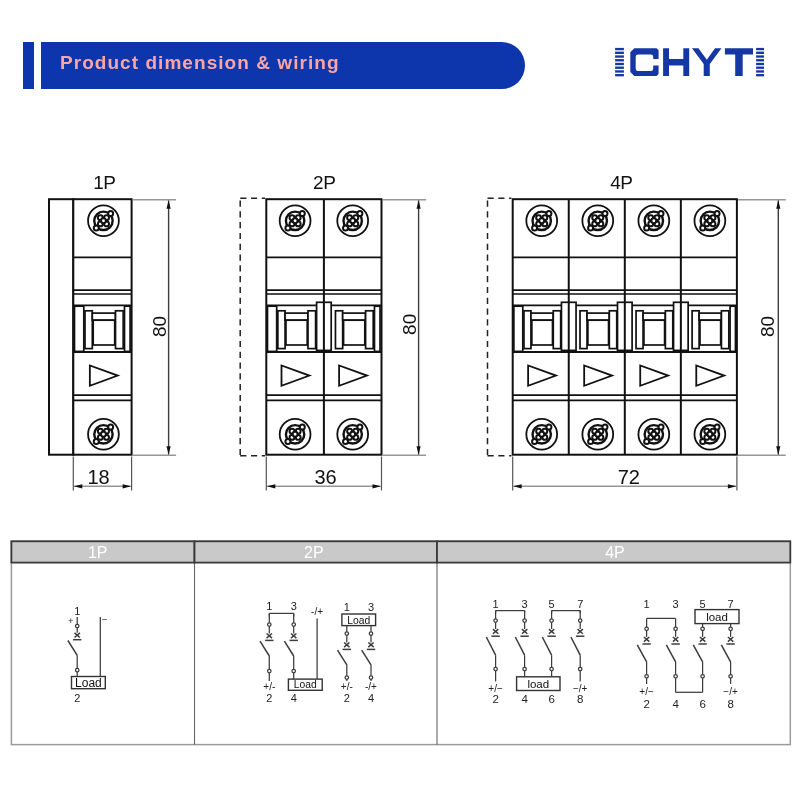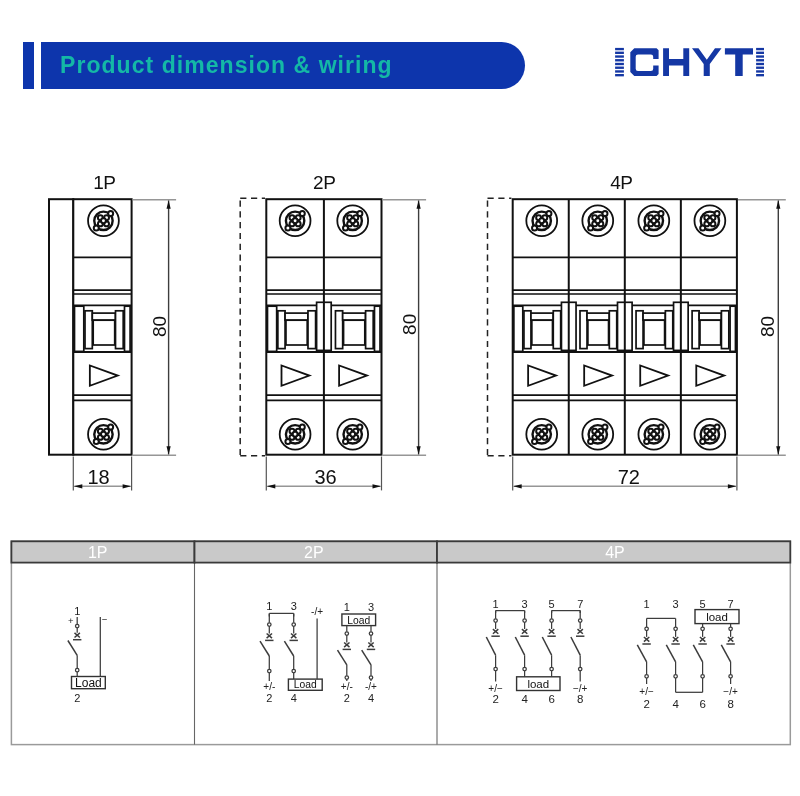--- a/index.html
+++ b/index.html
@@ -1,21 +1,21 @@
 <!DOCTYPE html>
 <html><head>
 <meta charset="utf-8">
 <style>
   html,body { margin:0; padding:0; background:#fff; width:800px; height:796px; overflow:hidden; }
   * { box-sizing:border-box; }
   .wrap { position:relative; width:800px; height:796px; font-family:"Liberation Sans", sans-serif; }
   .bar-sm { position:absolute; left:23px; top:42px; width:11px; height:46.8px; background:#0d35ac; }
   .bar { position:absolute; left:41.3px; top:42px; width:483.7px; height:46.8px; background:#0d35ac;
          border-radius:0 23.4px 23.4px 0; }
-  .bar span { position:absolute; left:18.7px; top:9.8px; color:#14b8a6; font-size:23px; font-weight:bold;
+  .bar span { position:absolute; left:18.7px; top:9.8px; color:#fca5a5; font-size:19px; font-weight:bold;
          letter-spacing:1.05px; white-space:nowrap; }
   svg { position:absolute; left:0; top:0; }
 </style>
 </head>
 <body>
 <div class="wrap">
   <div class="bar-sm"></div>
   <div class="bar">
       <span>Product dimension &amp; wiring</span>
     </div>

